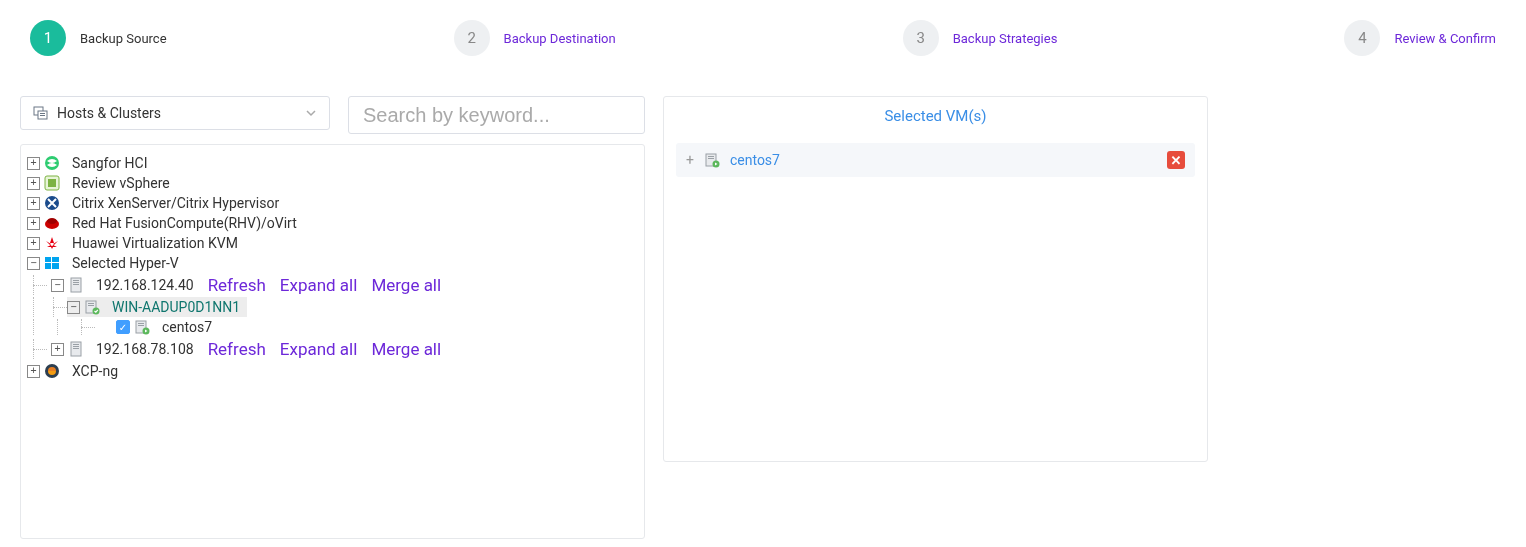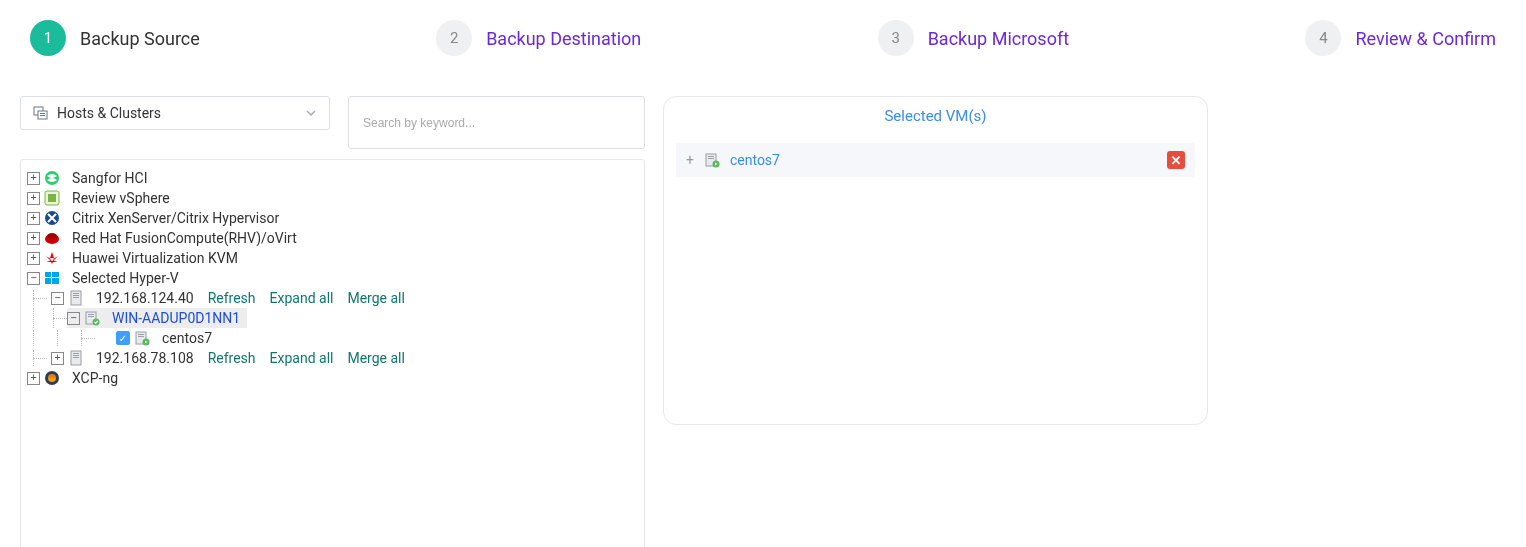--- a/index.html
+++ b/index.html
@@ -35,21 +35,21 @@
       justify-content: center;
       font-size: 15px;
       background: #eef0f2;
       color: #888;
     }
     .step.active .step-circle {
       background: #1abc9c;
       color: #fff;
     }
     .step-label {
-      font-size: 18px;
+      font-size: 13px;
       color: #333;
     }
     .step.inactive .step-label {
       color: #6d28d9;
     }
     .content-row {
       display: flex;
       align-items: flex-start;
       gap: 18px;
     }
@@ -84,25 +84,25 @@
       cursor: pointer;
       background: #fff;
     }
     .select-box-left {
       display: flex;
       align-items: center;
       gap: 8px;
     }
     .search-box {
       flex: 1;
-      height: 53px;
+      height: 38px;
       border: 1px solid #dcdfe6;
       border-radius: 3px;
       padding: 0 14px;
-      font-size: 12px;
+      font-size: 20px;
       color: #333;
       outline: none;
     }
     .search-box::placeholder {
       color: #aaa;
     }
     .tree-panel {
       border: 1px solid #e6e8eb;
       border-radius: 3px;
       height: 395px;
@@ -165,46 +165,46 @@
       height: 16px;
       display: inline-flex;
       align-items: center;
       justify-content: center;
       flex-shrink: 0;
     }
     .node-label {
       margin-left: 8px;
     }
     .action-link {
-      color: #0f766e;
+      color: #6d28d9;
       margin-left: 10px;
       cursor: pointer;
-      font-size: 14px;
+      font-size: 17px;
     }
     .checkbox {
       width: 14px;
       height: 14px;
       border: 1px solid #409eff;
       border-radius: 2px;
       background: #409eff;
       display: inline-flex;
       align-items: center;
       justify-content: center;
       color: #fff;
       font-size: 10px;
       flex-shrink: 0;
     }
     
     .right-col {
       width: 545px;
     }
     .selected-panel {
       border: 1px solid #e6e8eb;
-      border-radius: 13px;
-      height: 329px;
+      border-radius: 3px;
+      height: 366px;
     }
     .selected-header {
       text-align: center;
       padding: 10px 0;
       color: #3a8ee6;
       font-size: 15px;
       border-bottom: 0px solid #eee;
     }
     .selected-body {
       padding: 8px 12px;
@@ -250,21 +250,21 @@
   <div class="step active">
     <div class="step-circle">1</div>
     <div class="step-label">Backup Source</div>
   </div>
   <div class="step inactive">
     <div class="step-circle">2</div>
     <div class="step-label">Backup Destination</div>
   </div>
   <div class="step inactive">
     <div class="step-circle">3</div>
-    <div class="step-label">Backup Microsoft</div>
+    <div class="step-label">Backup Strategies</div>
   </div>
   <div class="step inactive">
     <div class="step-circle">4</div>
     <div class="step-label">Review &amp; Confirm</div>
   </div>
 </div>
 
 <div class="content-row">
 
 
@@ -394,21 +394,21 @@
           <span class="expand-box">−</span>
           <span class="node-icon">
             <svg width="16" height="16" viewBox="0 0 16 16">
                 <rect x="2" y="2" width="10" height="12" fill="#e8eaed" stroke="#9aa0a6"></rect>
                 <rect x="4" y="4" width="6" height="1" fill="#9aa0a6"></rect>
                 <rect x="4" y="6" width="6" height="1" fill="#9aa0a6"></rect>
                 <circle cx="12" cy="12" r="3.5" fill="#5cb85c"></circle>
                 <path d="M10.5 12 L11.8 13.2 L13.8 10.8" stroke="#fff" stroke-width="1.2" fill="none"></path>
               </svg>
           </span>
-          <span class="node-label" style="color:#1d4ed8;">WIN-AADUP0D1NN1</span>
+          <span class="node-label" style="color:#0f766e;">WIN-AADUP0D1NN1</span>
         </div>
       </div>
 
       <div class="tree-node">
         <span class="tree-guide"></span>
         <span class="tree-guide"></span>
         <span class="tree-guide tee"></span>
         <span class="tree-spacer-13"></span>
         <span class="checkbox">✓</span>
         <span class="node-icon">

